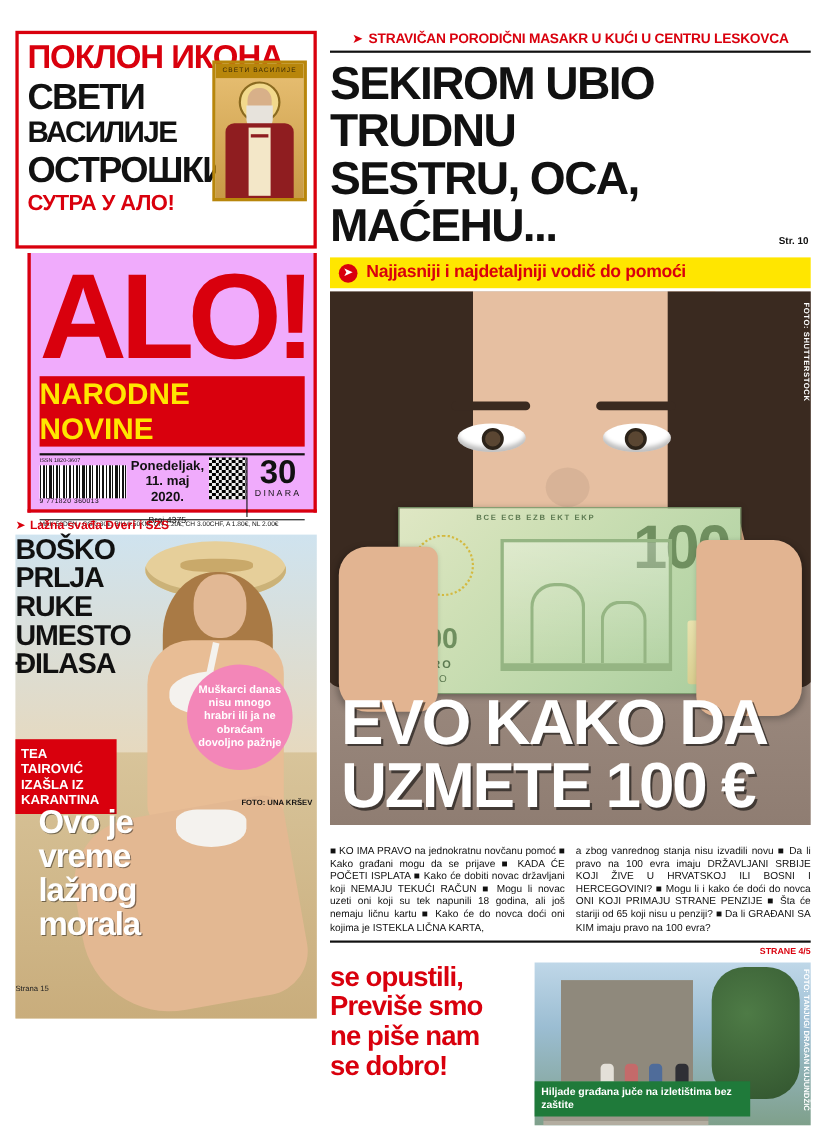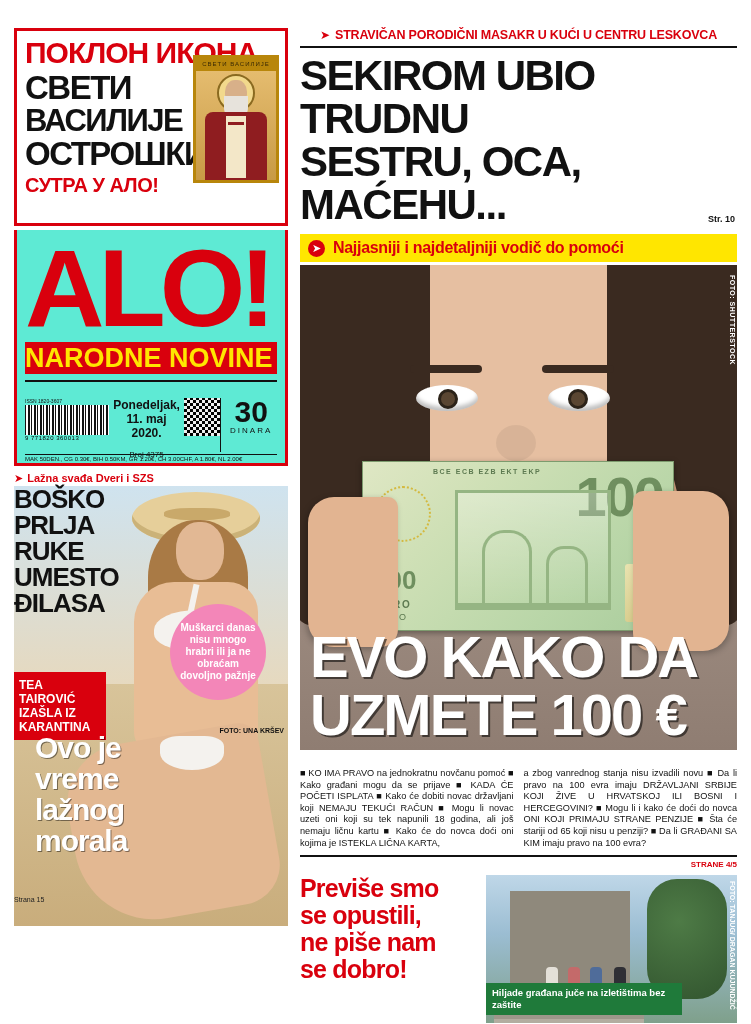--- a/index.html
+++ b/index.html
@@ -53,21 +53,21 @@
     color: #111;
     font-weight: bold;
     font-size: 33px;
     line-height: 33px;
     letter-spacing: -1.5px;
     margin-top: 2px;
   }
   .icon-promo .line3 {
     color: #111;
     font-weight: bold;
-    font-size: 31px;
+    font-size: 27px;
     line-height: 33px;
     letter-spacing: -1.5px;
   }
   .icon-promo .line4 {
     color: #111;
     font-weight: bold;
     font-size: 33px;
     line-height: 33px;
     letter-spacing: -1.5px;
   }
@@ -159,25 +159,26 @@
     text-align: center;
     line-height: 13px;
     letter-spacing: 1px;
   }
 
   
   .masthead {
     border: 3px solid #d9000d;
     border-top: none;
     margin-top: 4px;
-    background: #5eead4;
+    background: #f0abfc;
     box-sizing: border-box;
     padding: 10px 8px 4px 8px;
     position: relative;
     height: 236px;
+    margin-left: 11px;
   }
   .logo-alo {
     color: #d9000d;
     font-weight: bold;
     font-size: 110px;
     line-height: 104px;
     letter-spacing: -6px;
     font-family: "Liberation Sans", sans-serif;
     text-align: left;
     margin-top: -4px;
@@ -190,21 +191,21 @@
     line-height: 32px;
     letter-spacing: 0px;
     text-align: left;
     margin-top: 2px;
   }
   .masthead-footer {
     display: flex;
     align-items: stretch;
     margin-top: 6px;
     border-top: 2px solid #111;
-    padding-top: 16px;
+    padding-top: 2px;
     height: 54px;
   }
   .barcode {
     width: 88px;
     display: flex;
     flex-direction: column;
     justify-content: flex-start;
   }
   .barcode .issn {
     font-size: 5px;
@@ -1093,22 +1094,22 @@
     </div>
 
     <div class="bullets">
       <div class="col">■ KO IMA PRAVO na jednokratnu novčanu pomoć ■ Kako građani mogu da se prijave ■ KADA ĆE POČETI ISPLATA ■ Kako će dobiti novac državljani koji NEMAJU TEKUĆI RAČUN ■ Mogu li novac uzeti oni koji su tek napunili 18 godina, ali još nemaju ličnu kartu ■ Kako će do novca doći oni kojima je ISTEKLA LIČNA KARTA,</div>
       <div class="col">a zbog vanrednog stanja nisu izvadili novu ■ Da li pravo na 100 evra imaju DRŽAVLJANI SRBIJE KOJI ŽIVE U HRVATSKOJ ILI BOSNI I HERCEGOVINI? ■ Mogu li i kako će doći do novca ONI KOJI PRIMAJU STRANE PENZIJE ■ Šta će stariji od 65 koji nisu u penziji? ■ Da li GRAĐANI SA KIM imaju pravo na 100 evra?</div>
     </div>
     <div class="strane">STRANE 4/5</div>
 
     <div class="bottom-story">
       <div class="bs-headline">
+        <div>se opustili,</div>
         <div>Previše smo</div>
-        <div>se opustili,</div>
         <div>ne piše nam</div>
         <div>se dobro!</div>
       </div>
 
       <div class="bs-photo">
         <div class="monument"></div>
         <div class="steps"></div>
         <div class="tree"></div>
         <div class="p1"></div>
         <div class="p2"></div>

